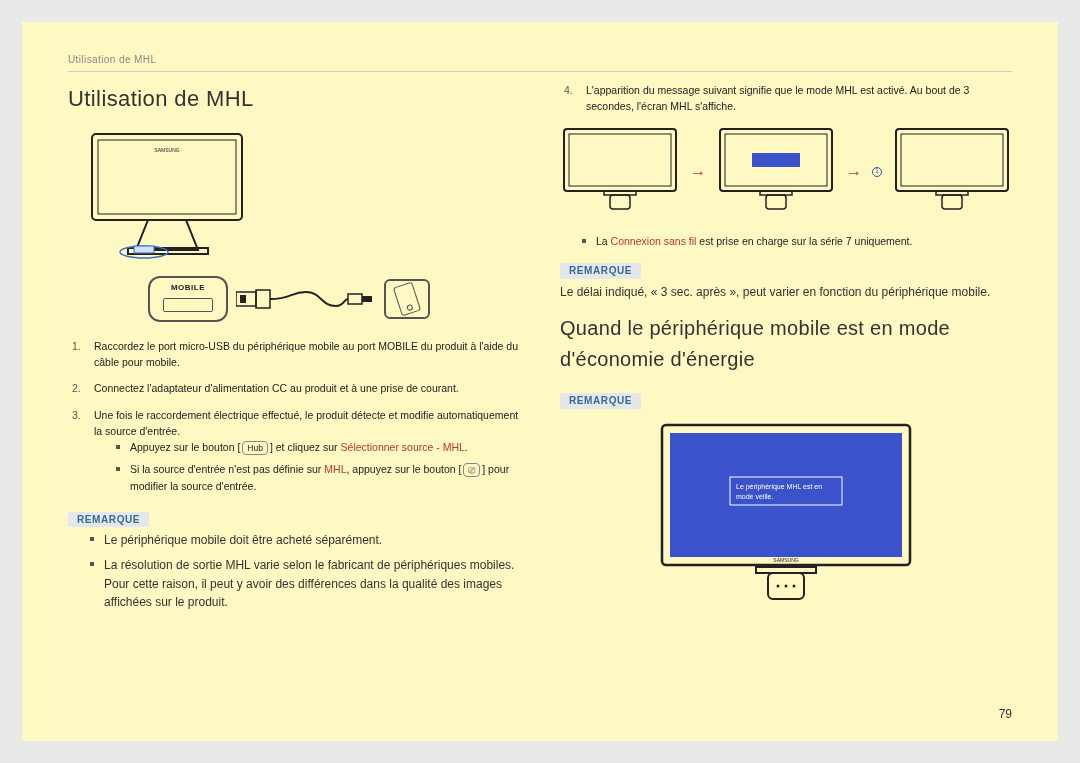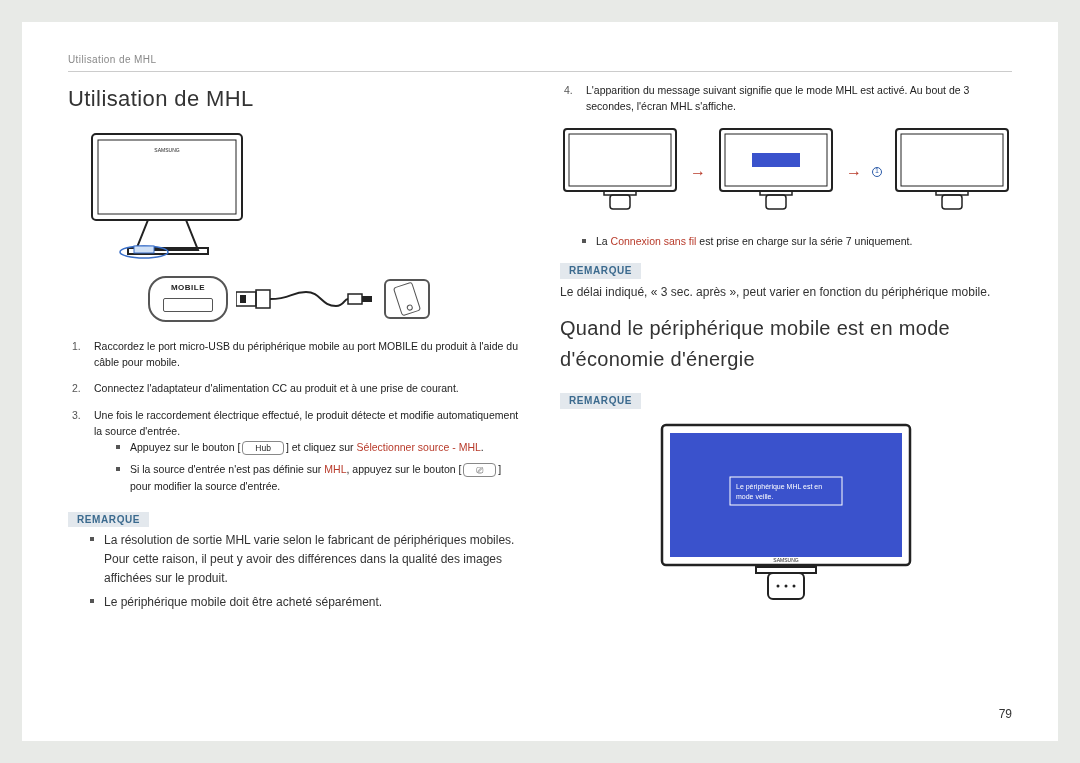--- a/index.html
+++ b/index.html
@@ -5,21 +5,21 @@
   * { box-sizing: border-box; margin: 0; padding: 0; }
   body {
     background: #e8eae7;
     font-family: Arial, Helvetica, sans-serif;
     color: #222;
     width: 1080px;
     height: 763px;
     padding: 22px;
   }
   .page {
-    background: #ffffff;
+    background: #fef9c3;
     width: 100%;
     height: 100%;
     padding: 32px 46px 20px 46px;
     position: relative;
   }
   .header {
     font-size: 10px;
     color: #888;
     letter-spacing: 0.4px;
     margin-bottom: 6px;
@@ -72,37 +72,37 @@
     letter-spacing: 0.6px;
     padding: 0 9px;
     margin: 8px 0 4px 0;
   }
   .tiny { font-size: 12px; color: #333; }
   .accent-red { color: #b83a2a; }
   .btn-pill {
     display: inline-block;
     border: 1px solid #888;
     border-radius: 4px;
-    padding: 0 12px;
+    padding: 0 4px;
     font-size: 8.5px;
     line-height: 12px;
     margin: 0 2px;
     text-align: center;
   }
   
   .fig-monitor {
     width: 170px; margin: 6px 0 12px 20px;
   }
   .fig-monitor svg { width: 100%; height: auto; }
   .fig-cables {
     display: flex; align-items: center; gap: 8px;
     margin: 0 0 16px 80px;
   }
   .mobile-box {
-    border: 2px solid #555; border-radius: 18px;
+    border: 2px solid #555; border-radius: 12px;
     padding: 4px 8px 8px 8px; width: 80px;
     display: flex; flex-direction: column; align-items: center;
   }
   .mobile-box .label {
     font-size: 8px; font-weight: bold; letter-spacing: 0.5px; margin-bottom: 3px;
   }
   .mobile-box .port {
     width: 50px; height: 14px; border: 1.5px solid #555; border-radius: 2px;
   }
   .cable {
@@ -198,22 +198,22 @@
             </li>
             <li>
               <span>Si la source d'entrée n'est pas définie sur </span><span class="accent-red">MHL</span><span>, appuyez sur le bouton [</span><span class="btn-pill">⎚</span><span>] pour modifier la source d'entrée.</span>
             </li>
           </ul>
         </li>
       </ol>
 
       <div class="remarque-label">REMARQUE</div>
       <ul class="bullets tiny">
+        <li>Le périphérique mobile doit être acheté séparément.</li>
         <li>La résolution de sortie MHL varie selon le fabricant de périphériques mobiles. Pour cette raison, il peut y avoir des différences dans la qualité des images affichées sur le produit.</li>
-        <li>Le périphérique mobile doit être acheté séparément.</li>
       </ul>
     </div>
 
     <div class="col">
       <ol class="steps" start="4" style="counter-reset: step 3;">
         <li>L'apparition du message suivant signifie que le mode MHL est activé. Au bout de 3 secondes, l'écran MHL s'affiche.</li>
       </ol>
 
       <div class="fig-three">
         <div class="mini-mon">

